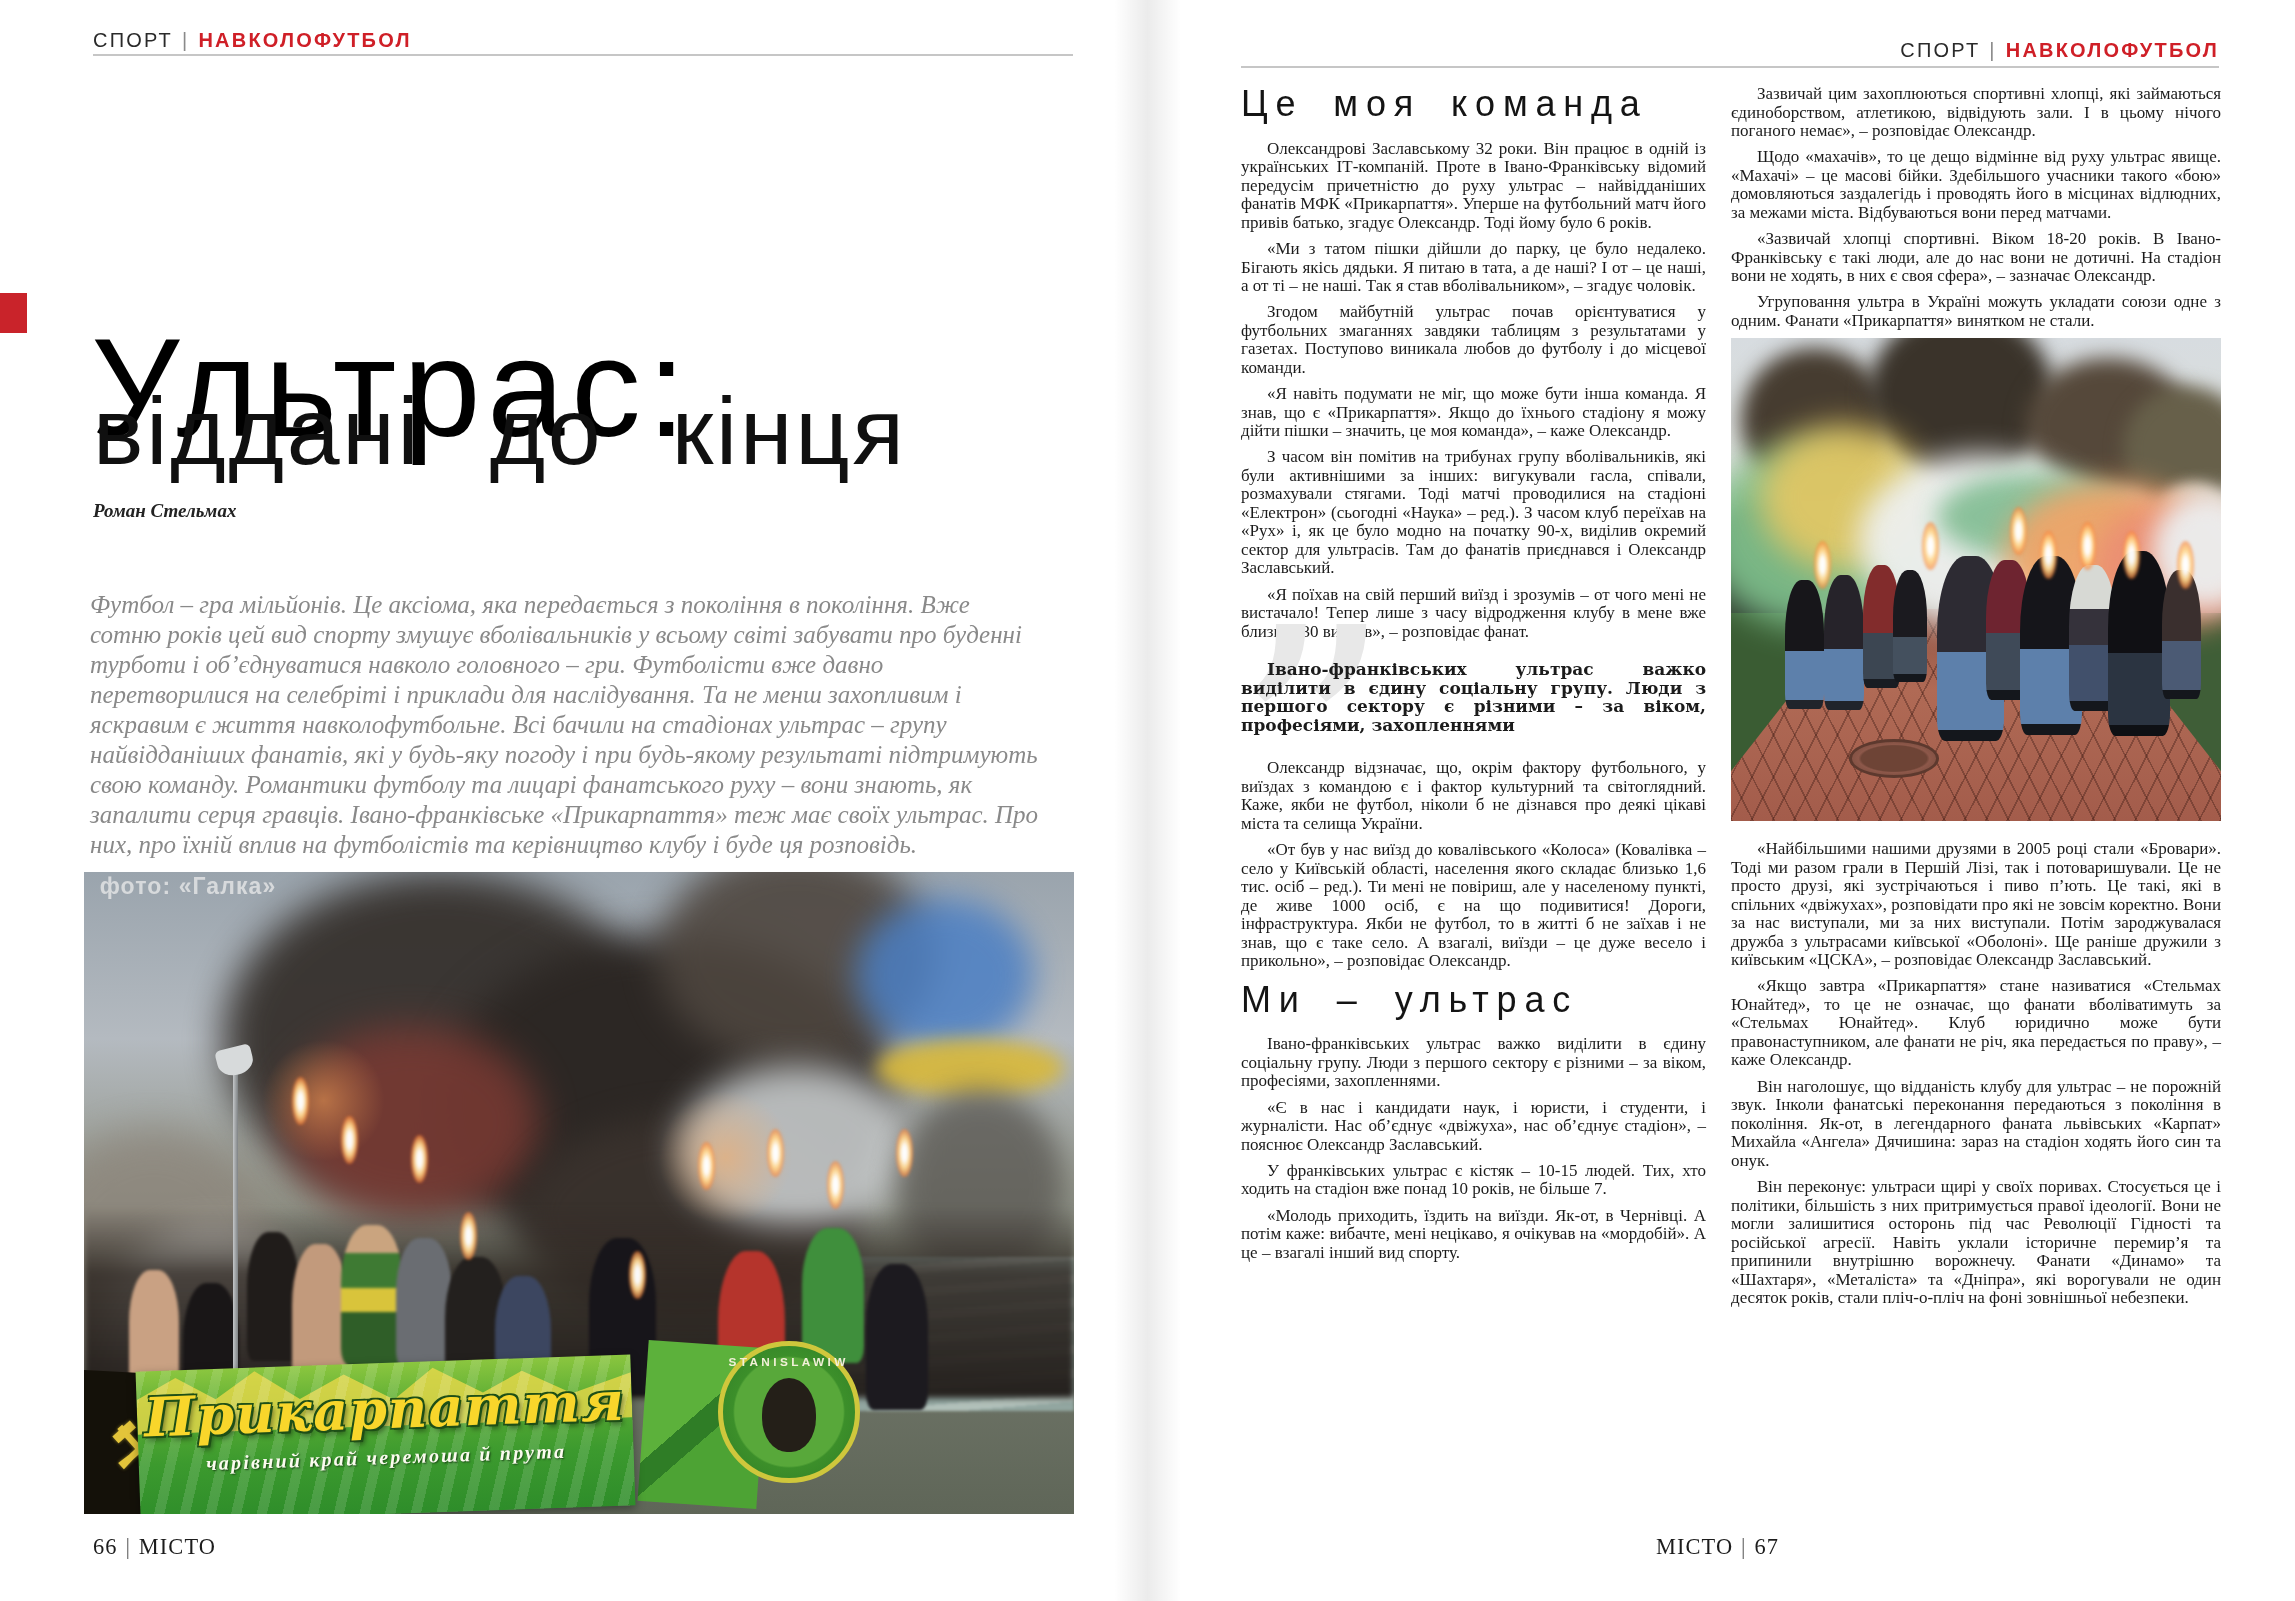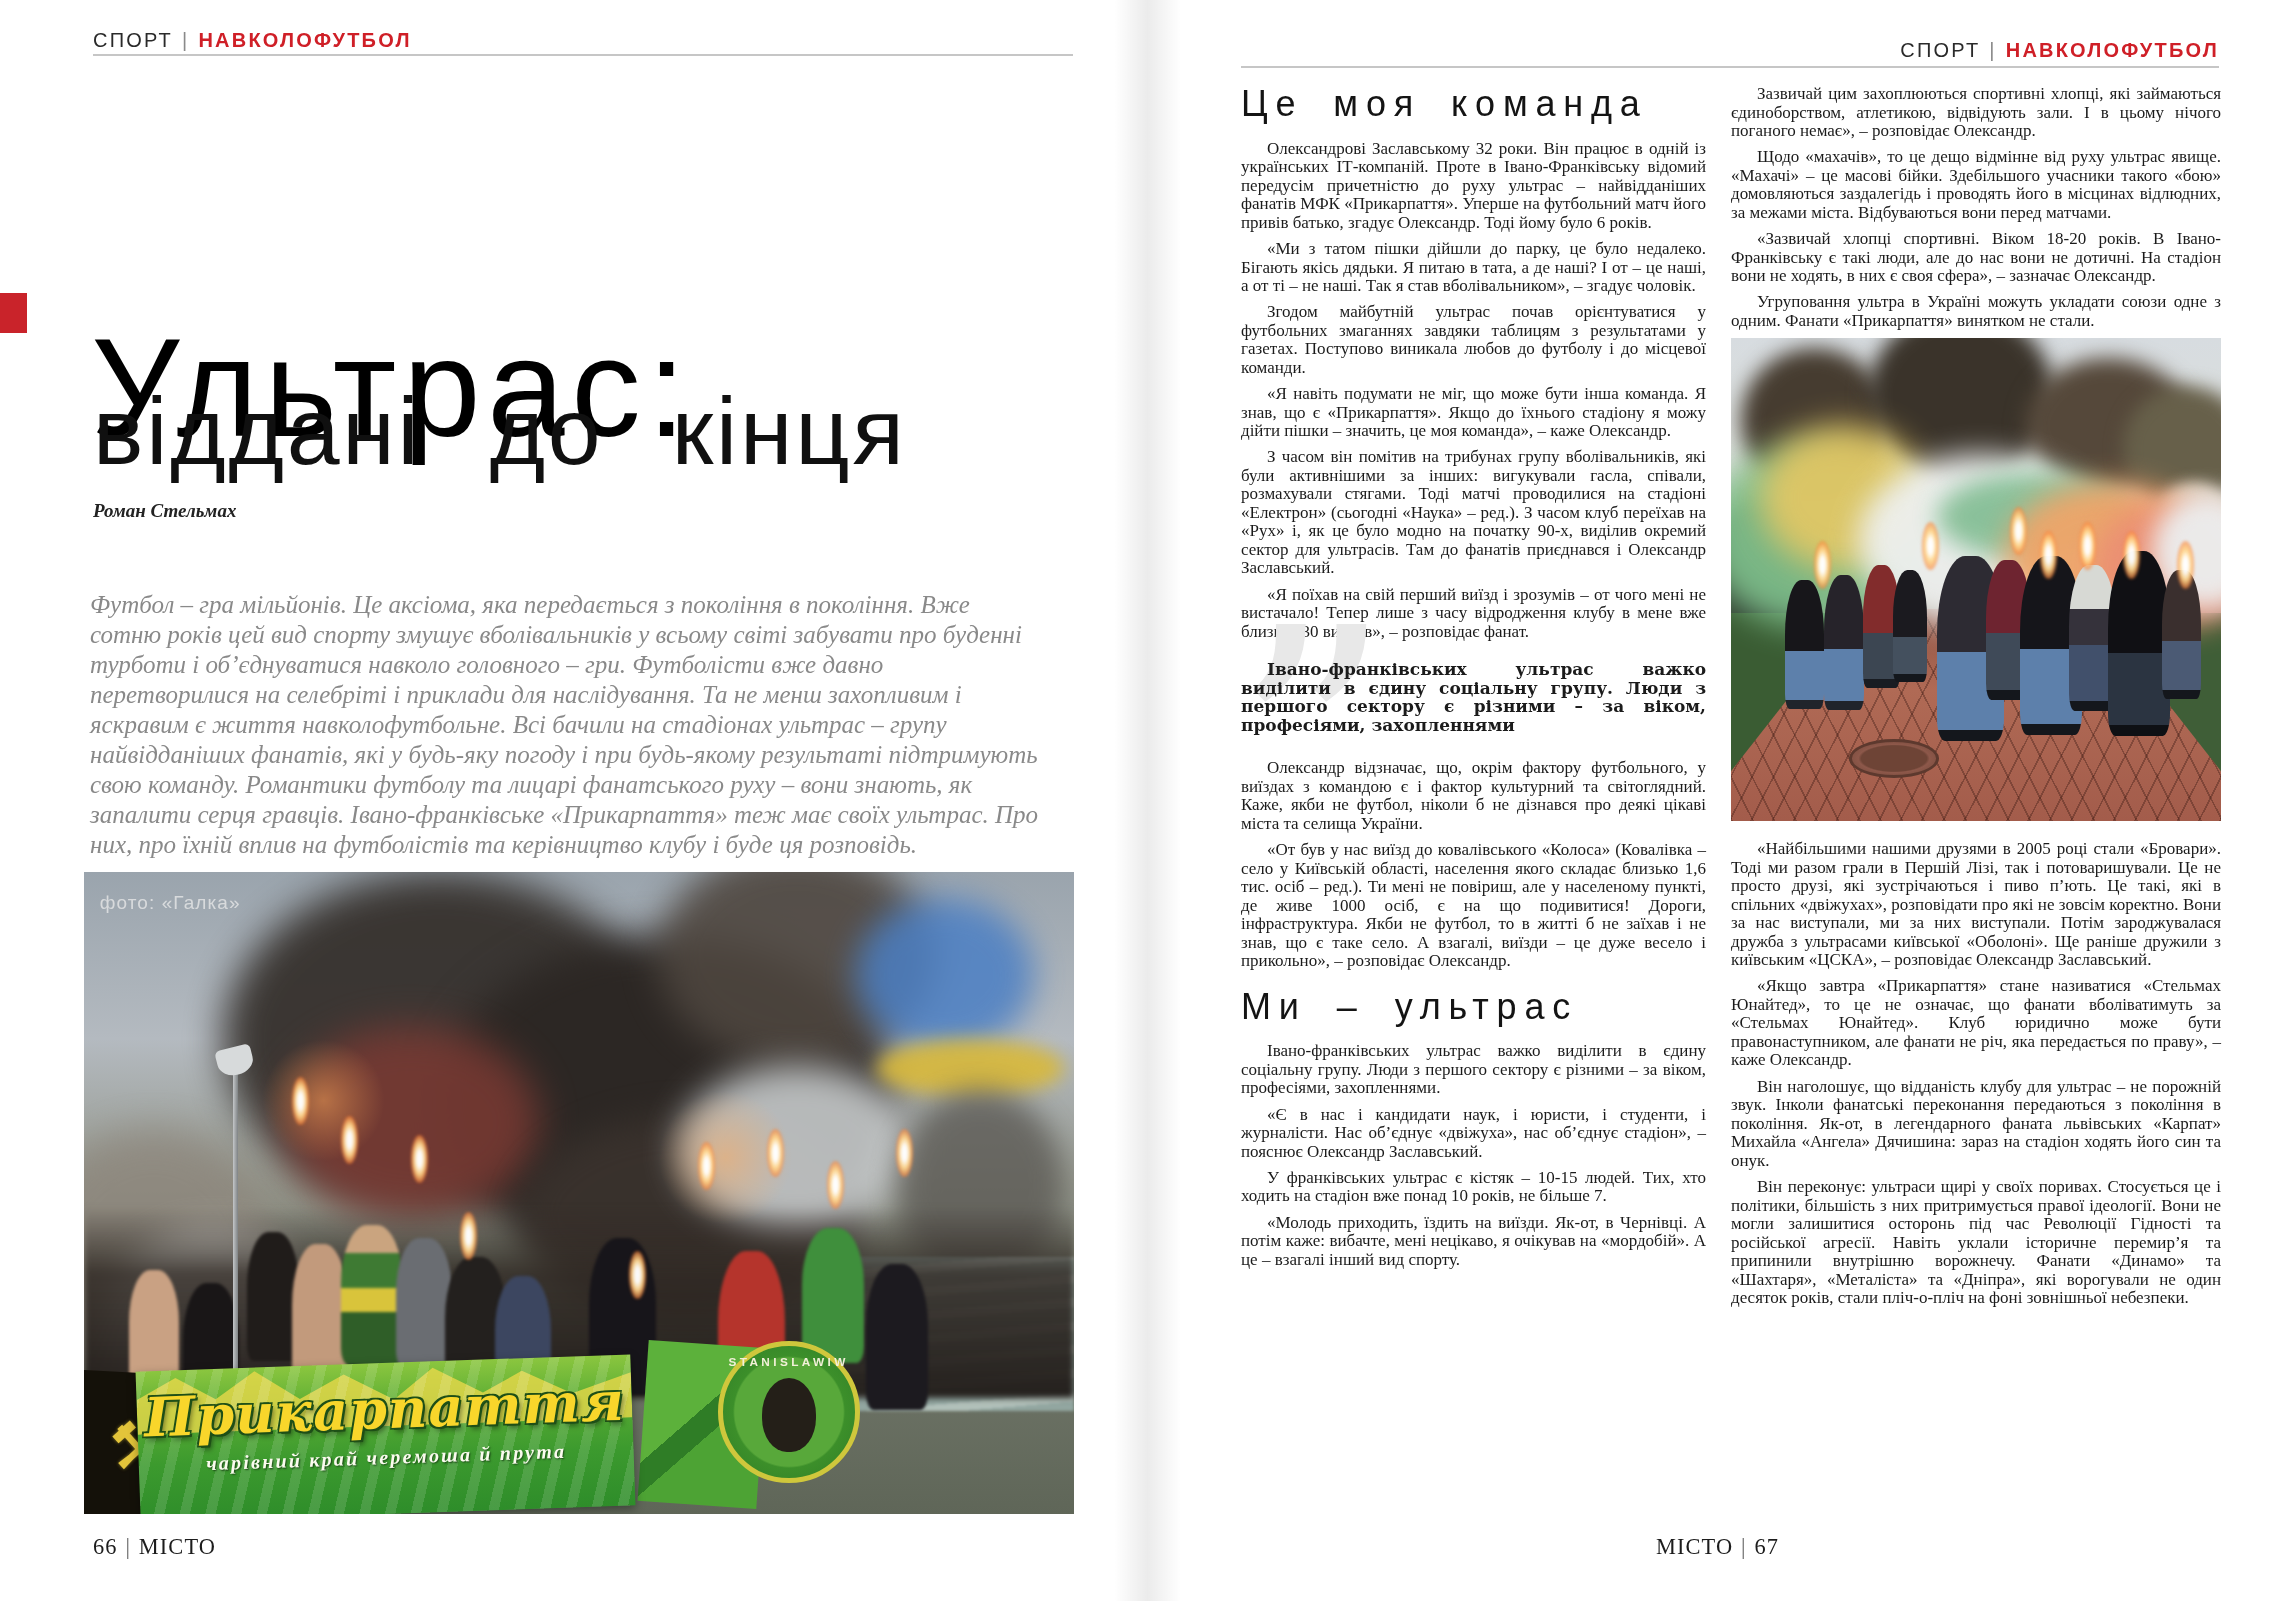--- a/index.html
+++ b/index.html
@@ -16,35 +16,35 @@
   .red-block{left:0;top:293px;width:27px;height:40px;background:#c9232a;}
   .title1{left:91px;top:225px;font-family:"Liberation Sans",sans-serif;font-weight:400;font-size:139px;line-height:1;letter-spacing:6.7px;color:#000000;}
   .title2{left:93px;top:374px;font-family:"Liberation Sans",sans-serif;font-weight:400;font-size:95px;line-height:1;letter-spacing:2.8px;word-spacing:39px;color:#101010;margin-top:10px;}
   .author{left:93px;top:500px;font-size:19px;font-weight:bold;font-style:italic;color:#222;}
   .lede{left:90px;top:565px;width:953px;font-style:italic;font-size:25px;line-height:30px;color:#898989;}
   
   .col{position:absolute;top:85px;}
   .col1{left:1241px;width:465px;}
   .col2{left:1731px;width:490px;}
   .col h2{font-family:"Liberation Sans",sans-serif;font-weight:400;font-size:36px;line-height:1.05;letter-spacing:7.8px;word-spacing:12.3px;color:#141414;margin:0 0 17px 0;}
-  .col h2.second{margin-top:17px;}
+  .col h2.second{margin-top:10px;}
   .col p{font-size:17px;line-height:18.5px;margin:0 0 7.8px 0;text-indent:26px;text-align:justify;color:#1b1b1b;}
   .pq{position:relative;margin:19px 0 25px 0;}
   .pq-mark{position:absolute;left:-10px;top:-72px;font-family:"DejaVu Serif",serif;font-size:314px;line-height:1;color:#e8e8e8;z-index:0;}
   .pq-text{position:relative;z-index:1;font-family:"DejaVu Serif",serif;font-weight:bold;font-size:28px;line-height:37px;text-align:justify;text-indent:31px;color:#0f0f0f;margin:0;}
   
   figure{margin:0;}
   .photo{position:relative;overflow:hidden;}
   .photo-left{left:84px;top:872px;width:990px;height:642px;background:linear-gradient(180deg,#9aa4ad 0%,#b4bac0 26%,#96998f 48%,#7d8274 62%,#6f7568 74%,#5f6658 100%);}
   .photo-right{width:490px;height:483px;margin:6.7px 0 19px 0;background:linear-gradient(180deg,#d7dce0 0%,#dde0da 30%,#d3cfc2 40%,#b5ab9b 48%,#a39585 54%,#958876 58%);}
   .blob{position:absolute;border-radius:50%;}
   .fig{position:absolute;border-radius:42% 42% 12% 12%;}
   .flare{position:absolute;width:17px;height:48px;border-radius:50%;background:radial-gradient(ellipse at center,rgba(255,255,255,.98) 0 22%,rgba(255,214,140,.95) 45%,rgba(250,120,45,.6) 70%,rgba(250,120,45,0) 100%);filter:blur(1.7px);}
   .glow{position:absolute;border-radius:50%;background:radial-gradient(circle,rgba(255,170,90,.5),rgba(255,170,90,0) 70%);}
-  .credit{position:absolute;left:15.7px;top:20px;font-family:"Liberation Sans",sans-serif;font-size:19px;letter-spacing:1.1px;color:rgba(235,235,235,.75);z-index:30;}
+  .credit{position:absolute;left:15.7px;top:1px;font-family:"Liberation Sans",sans-serif;font-size:23px;letter-spacing:1.1px;color:rgba(235,235,235,.75);z-index:30;font-weight:bold;}
   .crowdband{position:absolute;filter:blur(3.4px);}
   
   .banner-main{position:absolute;left:5.5%;top:76.5%;width:50%;height:23.5%;transform:rotate(-2deg);background:linear-gradient(180deg,#8bc63f 0%,#58ab33 30%,#3c9a2e 62%,#2e8d2a 100%);box-shadow:0 3.4px 10px rgba(0,0,0,.35);overflow:hidden;z-index:20;}
   .banner-streaks{position:absolute;inset:0;background:repeating-linear-gradient(105deg,rgba(255,255,255,.13) 0 10px,rgba(0,0,0,0) 10px 25px);}
   .banner-mtn{position:absolute;left:0;top:0;width:100%;height:42%;background:#e8d84a;opacity:.8;clip-path:polygon(0 100%,0 45%,8% 12%,16% 48%,24% 6%,33% 52%,42% 16%,52% 58%,60% 10%,70% 52%,78% 20%,88% 58%,100% 28%,100% 100%);}
   .banner-word{position:relative;z-index:2;text-align:center;margin-top:19px;font-family:"DejaVu Serif",serif;font-style:italic;font-weight:bold;font-size:54px;line-height:1;letter-spacing:1.1px;color:#f8d62b;text-shadow:2.2px 2.2px 0 #1e4f17,-1.7px -1.7px 0 #1e4f17,1.7px -1.7px 0 #1e4f17,-1.7px 1.7px 0 #1e4f17,3.4px 4.5px 5.6px rgba(0,0,0,.4);}
   .banner-sub{position:relative;z-index:2;text-align:center;margin-top:10px;font-family:"Liberation Serif",serif;font-style:italic;font-weight:bold;font-size:20px;letter-spacing:2.2px;color:#fbfbef;text-shadow:1.1px 1.1px 1.7px #1c4a16;}
   .corner-banner{position:absolute;left:-1%;top:78%;width:13%;height:23%;background:#141109;transform:rotate(3deg);z-index:19;display:flex;align-items:center;justify-content:center;}
   .emblem{font-family:"DejaVu Sans",sans-serif;font-size:67px;color:#e3c43a;text-shadow:0 0 3.4px rgba(227,196,58,.6);}
   .side-flag{position:absolute;left:56.5%;top:73.5%;width:12%;height:25%;background:linear-gradient(135deg,#5cb13b 0 44%,#2f7d26 44% 56%,#4da334 56%);transform:rotate(4deg);z-index:18;}

